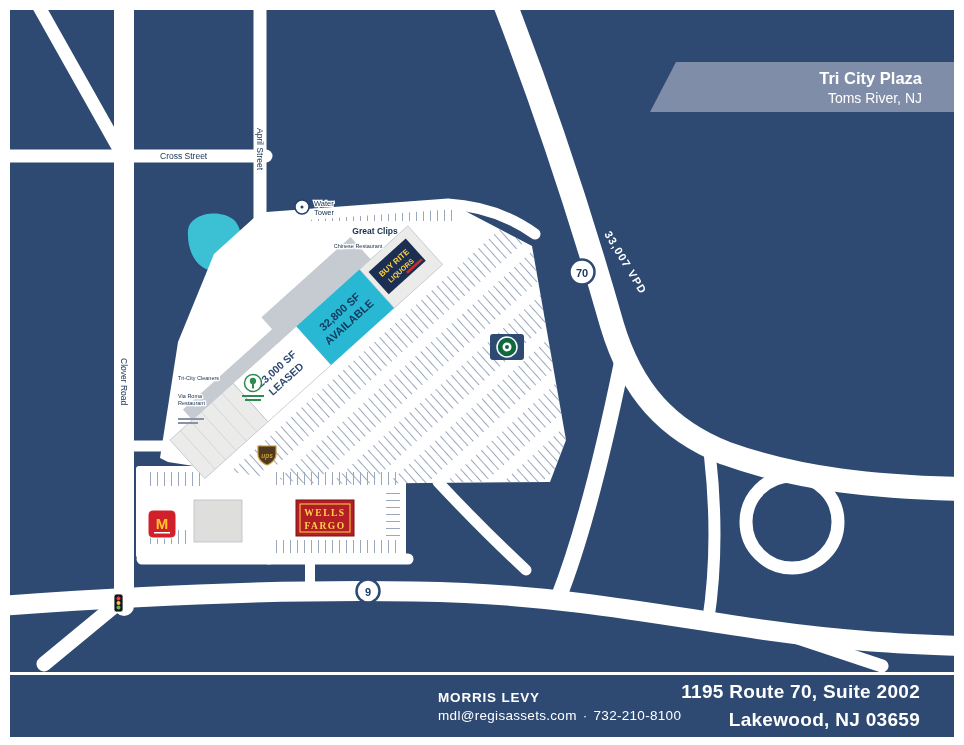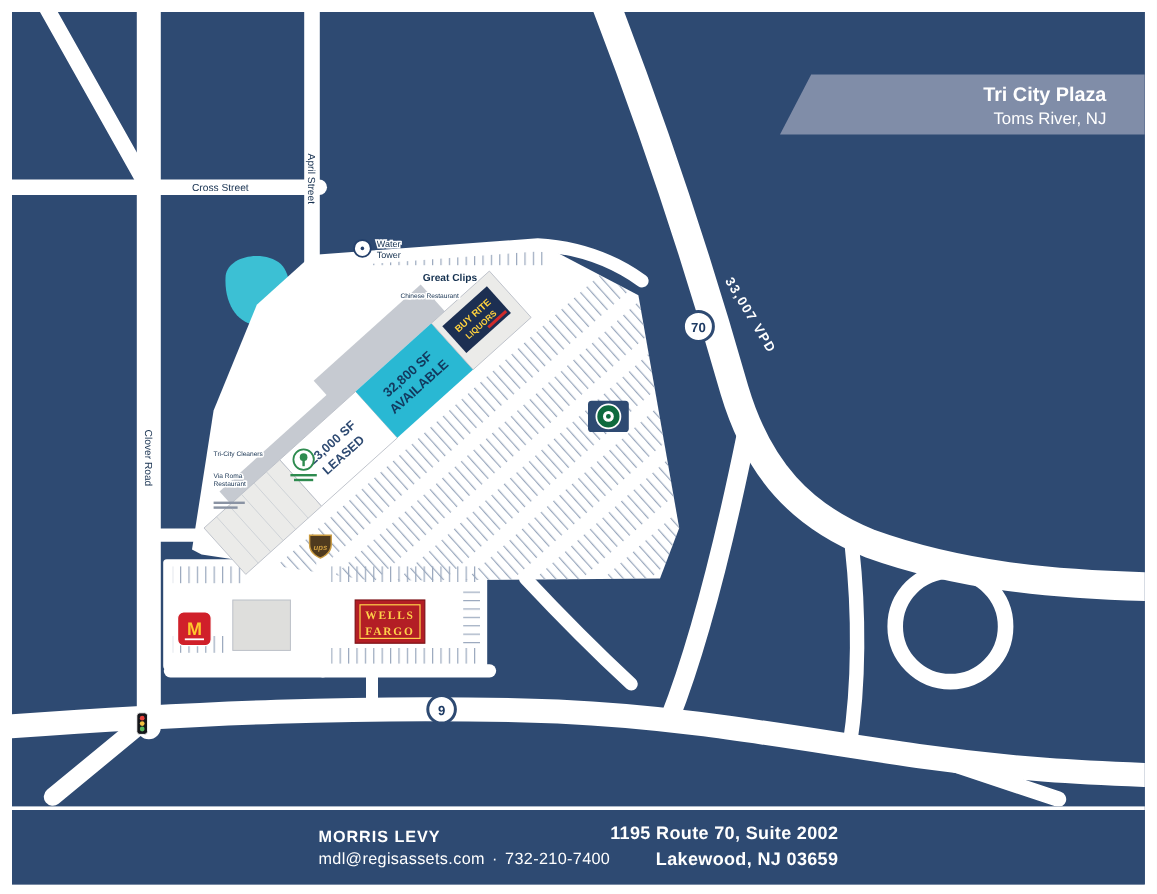--- a/index.html
+++ b/index.html
@@ -5,24 +5,24 @@
   html,body{margin:0;padding:0;background:#ffffff;}
   .page{position:relative;width:964px;height:745px;background:#ffffff;overflow:hidden;
         font-family:"Liberation Sans",sans-serif;}
   .board{position:absolute;left:10px;top:10px;width:944px;height:727px;background:#2e4a72;}
   .site-map{position:absolute;left:0;top:0;}
   .maplabel{paint-order:stroke;stroke:#ffffff;stroke-width:2.5px;fill:#14304f;
             font-family:"Liberation Sans",sans-serif;}
   .roadlabel{fill:#16304f;font-family:"Liberation Sans",sans-serif;}
   .footer{position:absolute;left:0;bottom:0;width:100%;height:65px;box-sizing:border-box;
           border-top:3px solid #ffffff;background:#2e4a72;display:flex;
-          justify-content:center;align-items:center;padding:0 34px;color:#ffffff;}
+          justify-content:flex-end;align-items:center;padding:0 34px;color:#ffffff;}
   .footer .name{font-weight:bold;font-size:13.5px;letter-spacing:0.8px;margin-bottom:3px;}
   .footer .contactline{font-size:13.5px;letter-spacing:0.3px;}
-  .footer .addr{text-align:right;font-weight:bold;font-size:15px;line-height:1.45;letter-spacing:0.3px;}
+  .footer .addr{text-align:right;font-weight:bold;font-size:19px;line-height:1.45;letter-spacing:0.3px;}
   .sep{margin:0 6px;}
 </style>
 </head>
 <body>
 
 <div class="page">
   <div class="board">
 
     <svg class="site-map" width="944" height="662" viewBox="0 0 944 662">
       <defs>
@@ -190,21 +190,21 @@
         <polygon points="666,52 944,52 944,102 640,102" fill="#8490ab" fill-opacity="0.96"></polygon>
         <text x="912" y="74" text-anchor="end" font-size="16.5" font-weight="bold" fill="#ffffff">Tri City Plaza</text>
         <text x="912" y="93" text-anchor="end" font-size="14" fill="#ffffff">Toms River, NJ</text>
       </g>
     </svg>
 
     <div class="footer">
       <div>
         <div class="name">MORRIS LEVY</div>
         <div class="contactline">
-          <span>mdl@regisassets.com</span><span class="sep">·</span><span>732-210-7400</span>
+          <span>mdl@regisassets.com</span><span class="sep">·</span><span>732-210-8100</span>
         </div>
       </div>
       <div class="addr">
         <div>1195 Route 70, Suite 2002</div>
         <div>Lakewood, NJ 03659</div>
       </div>
     </div>
 
   </div>
 </div>

